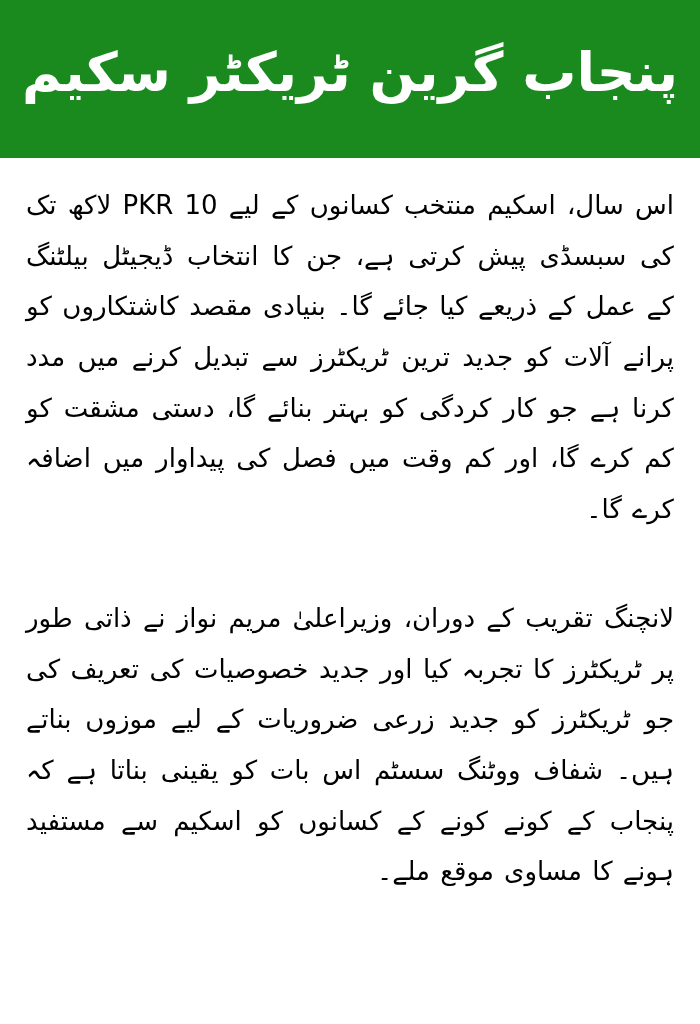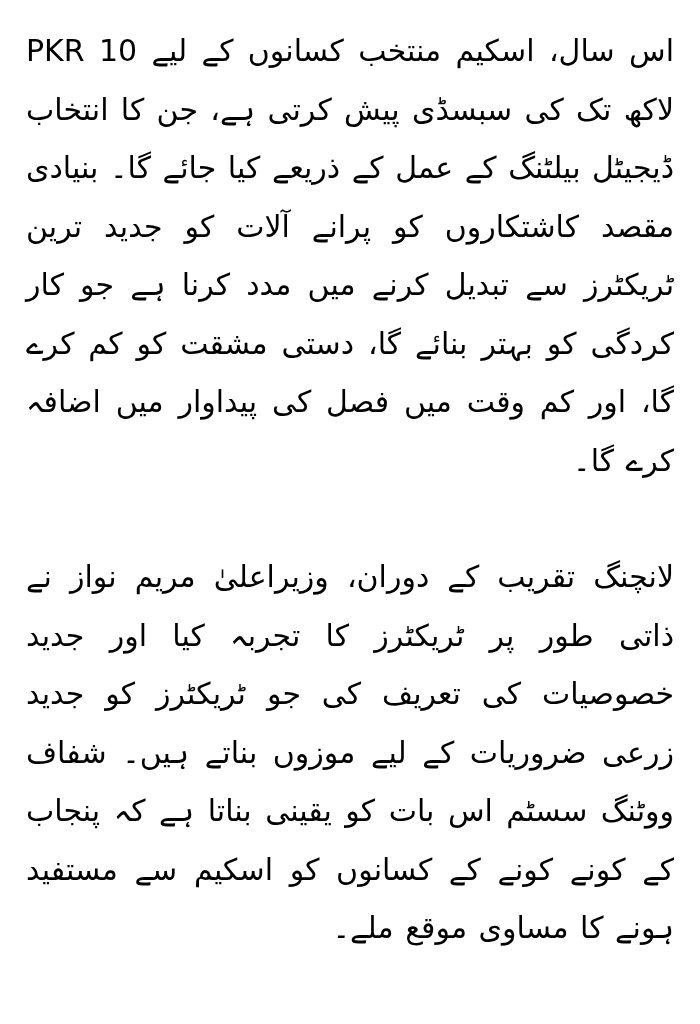--- a/index.html
+++ b/index.html
@@ -41,36 +41,39 @@
     letter-spacing: 1px;
   }
   .article-body {
     padding: 22px 26px 0 26px;
     box-sizing: border-box;
     direction: rtl;
     text-align: justify;
   }
   .para {
     color: #000000;
-    font-size: 30px;
+    font-size: 26px;
     line-height: 1.95;
     margin: 0 0 58px 0;
     direction: rtl;
     text-align: justify;
     text-justify: inter-word;
     word-spacing: 2px;
   }
   .para:last-child {
     margin-bottom: 0;
   }
 </style>
 </head>
 <body>
 
 <div class="page">
 
+  <div class="header-banner">
+    <div class="header-title">پنجاب گرین ٹریکٹر سکیم</div>
+  </div>
 
   <div class="article-body">
     <p class="para">اس سال، اسکیم منتخب کسانوں کے لیے PKR 10 لاکھ تک کی سبسڈی پیش کرتی ہے، جن کا انتخاب ڈیجیٹل بیلٹنگ کے عمل کے ذریعے کیا جائے گا۔ بنیادی مقصد کاشتکاروں کو پرانے آلات کو جدید ترین ٹریکٹرز سے تبدیل کرنے میں مدد کرنا ہے جو کار کردگی کو بہتر بنائے گا، دستی مشقت کو کم کرے گا، اور کم وقت میں فصل کی پیداوار میں اضافہ کرے گا۔</p>
     <p class="para">لانچنگ تقریب کے دوران، وزیراعلیٰ مریم نواز نے ذاتی طور پر ٹریکٹرز کا تجربہ کیا اور جدید خصوصیات کی تعریف کی جو ٹریکٹرز کو جدید زرعی ضروریات کے لیے موزوں بناتے ہیں۔ شفاف ووٹنگ سسٹم اس بات کو یقینی بناتا ہے کہ پنجاب کے کونے کونے کے کسانوں کو اسکیم سے مستفید ہونے کا مساوی موقع ملے۔</p>
   </div>
 
 </div>
 
 </body></html>

